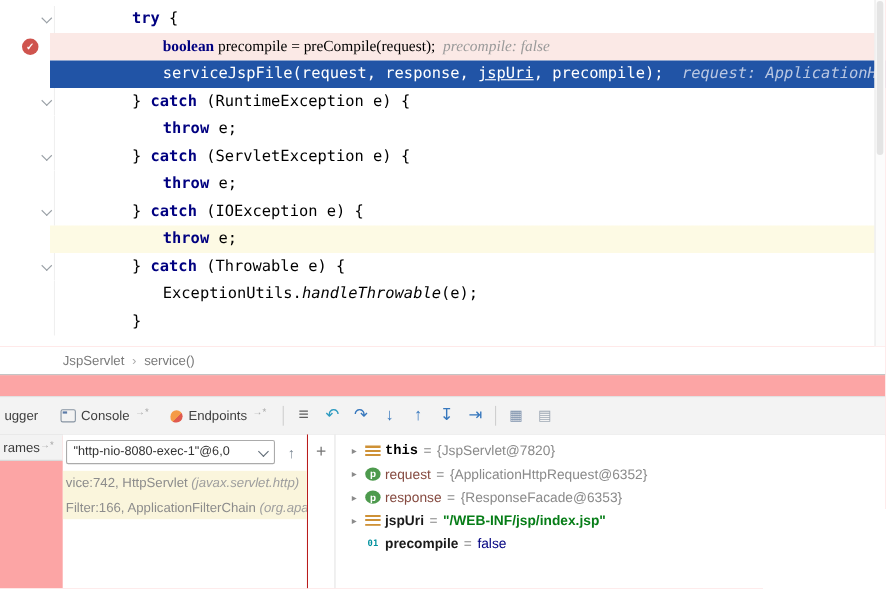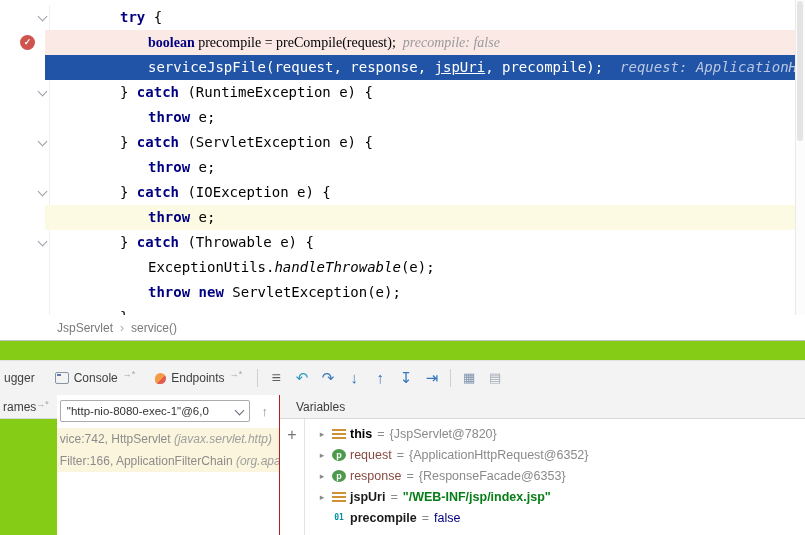--- a/index.html
+++ b/index.html
@@ -1,16 +1,16 @@
 <!DOCTYPE html>
 <html><head>
 <meta charset="utf-8">
 <style>
   html,body{margin:0;padding:0;background:#fff;}
-  #root{position:relative;width:805px;height:535px;overflow:hidden;background:#84cc16;
+  #root{position:relative;width:805px;height:535px;overflow:hidden;background:#fca5a5;
         font-family:"Liberation Sans",sans-serif;-webkit-font-smoothing:antialiased;}
 
   
   #editor{position:absolute;left:0;top:0;width:805px;height:315px;overflow:hidden;background:#fff;}
   #editor-lines{padding-top:5px;}
   .eline{display:flex;height:25px;font:14px/25px "DejaVu Sans Mono",monospace;}
   .gutter{flex:0 0 50px;position:relative;}
   .eline.plain .gutter{box-shadow:inset -1px 0 0 #EFEFEF;}
   .codeseg{flex:1;white-space:pre;overflow:hidden;}
   .bg-breakpoint{background:linear-gradient(90deg,#fff 0,#fff 45px,#FBE9E6 45px);}
@@ -83,21 +83,21 @@
             align-items:flex-start;padding-top:9px;box-sizing:border-box;}
   .add-watch{color:#757575;font-size:16px;line-height:14px;}
   #var-tree{flex:1;padding-top:4px;min-width:0;}
   .var-row{height:21px;display:flex;align-items:center;padding-left:9px;font-size:12.5px;white-space:nowrap;overflow:hidden;}
   .twisty{width:16px;color:#8B8B8B;font-size:9px;text-align:center;flex:0 0 16px;}
   .vicon{width:14px;height:13px;margin:0 4px 0 2px;display:inline-flex;align-items:center;justify-content:center;flex:0 0 14px;}
   .icon-variable{width:11px;height:10px;background:repeating-linear-gradient(to bottom,#CE9136 0 2px,transparent 2px 4px);}
   .icon-parameter{width:12px;height:12px;border-radius:50%;background:#4D9A4D;color:#fff;
                   font:bold 9px/12px "Liberation Sans",sans-serif;text-align:center;display:inline-block;}
   .icon-primitive{font:bold 8px/13px "DejaVu Sans Mono",monospace;color:#00919E;}
-  .nt-this{color:#000;font-weight:700;}
+  .nt-this{color:#000;font-weight:700;font-family:Liberation Mono, monospace;}
   .nt-param{color:#864B41;}
   .nt-changed{color:#1A1A1A;font-weight:700;}
   .veq{color:#8A8A8A;margin:0 5px;}
   .vval-ref{color:#8A8A8A;}
   .vval-string{color:#067D17;font-weight:700;}
   .vval-keyword{color:#000080;}
 </style>
 </head>
 <body>
 
@@ -153,24 +153,20 @@
         </div>
         <div class="eline plain">
           <span class="gutter">
             <span class="fold"></span>
           </span>
           <span class="codeseg" style="padding-left: 70px;"><span class="tok-pl">} </span><span class="tok-kw">catch</span><span class="tok-pl"> (Throwable e) {</span></span>
         </div>
         <div class="eline plain">
           <span class="gutter"></span>
           <span class="codeseg" style="padding-left: 98px;"><span class="tok-pl">ExceptionUtils.</span><span class="tok-it">handleThrowable</span><span class="tok-pl">(e);</span></span>
-        </div>
-        <div class="eline plain">
-          <span class="gutter"></span>
-          <span class="codeseg" style="padding-left: 98px;"><span class="tok-kw">throw</span><span class="tok-pl"> </span><span class="tok-kw">new</span><span class="tok-pl"> ServletException(e);</span></span>
         </div>
         <div class="eline plain">
           <span class="gutter"></span>
           <span class="codeseg" style="padding-left: 70px;"><span class="tok-pl">}</span></span>
         </div>
       </div>
     <div id="scrollbar">
       <div id="scroll-thumb"></div>
     </div>
   </div>
@@ -228,23 +224,20 @@
             </div>
         </div>
         <div id="frame-list">
             <div class="frame-row library"><span class="fmain">vice:742, HttpServlet </span><span class="pkg">(javax.servlet.http)</span></div>
             <div class="frame-row library"><span class="fmain">Filter:166, ApplicationFilterChain </span><span class="pkg">(org.apache.cat</span></div>
           </div>
       </div>
     </section>
 
     <section id="variables">
-      <div class="panel-header">
-        <span>Variables</span>
-      </div>
       <div id="vars-body">
         <div class="var-rail">
           <span class="add-watch">+</span>
         </div>
         <div id="var-tree">
             <div class="var-row">
               <span class="twisty">▸</span>
               <span class="vicon icon-variable"></span>
               <span class="vname nt-this">this</span>
               <span class="veq">=</span>

